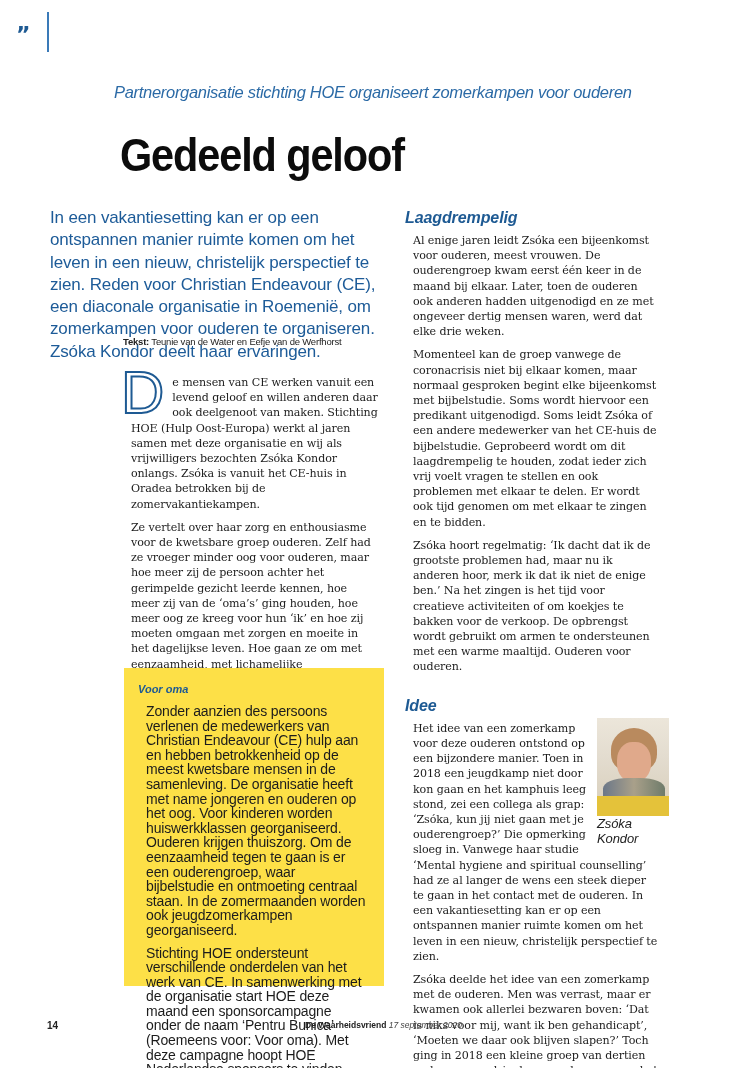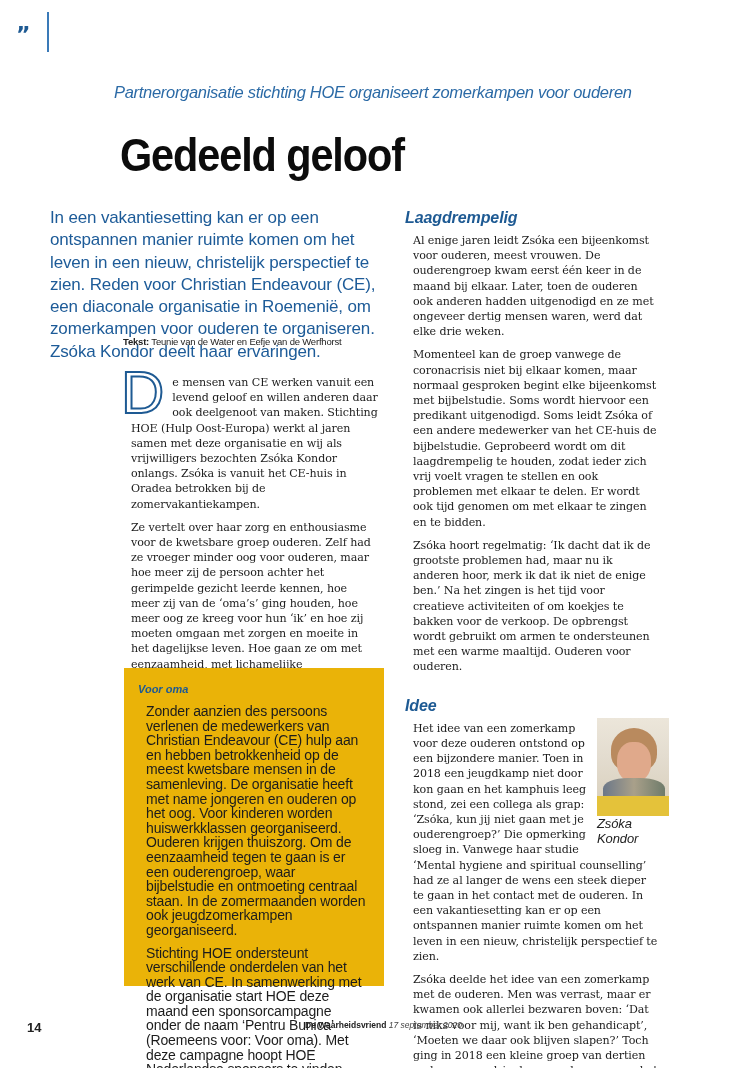--- a/index.html
+++ b/index.html
@@ -8,34 +8,34 @@
   .quote-mark { left:16px; top:24px; font-family:"DejaVu Sans", sans-serif; font-weight:bold; font-size:22px; color:#1e5a93; line-height:1; }
   .quote-bar { left:47px; top:12px; width:2px; height:40px; background:#3a7ab8; }
   .kicker { left:114px; top:83px; font-family:"Liberation Sans", sans-serif; font-style:italic; font-size:16.5px; color:#2b6aa6; letter-spacing:-0.3px; }
   .title { left:120px; top:128px; font-family:"Liberation Sans", sans-serif; font-weight:bold; font-size:46px; color:#0c0c0c; letter-spacing:-1.2px; transform:scaleX(0.9); transform-origin:left; }
   .lead { left:50px; top:207px; width:345px; font-family:"Liberation Sans", sans-serif; font-weight:normal; font-size:17px; line-height:22.3px; color:#1d5b98; letter-spacing:-0.15px; }
   .byline { left:123px; top:336px; font-family:"Liberation Sans", sans-serif; font-size:9.5px; color:#222; letter-spacing:-0.2px; }
   .byline b { font-weight:bold; }
   .body-text { font-size:11.1px; line-height:15.2px; color:#1c1c1c; letter-spacing:-0.1px; }
   .col-left { left:123px; top:367px; width:264px; }
   .dropcap { float:left; font-family:"Liberation Sans", sans-serif; font-size:60px; line-height:48px; color:#ffffff; -webkit-text-stroke:2px #1e5a93; margin:2px 8px 0 -2px; height:46px; }
-  .sidebar { left:124px; top:668px; width:260px; height:318px; background:#eab308; }
+  .sidebar { left:124px; top:668px; width:260px; height:318px; background:#fde047; }
   .sidebar-inner { position:absolute; left:14px; top:14px; width:236px; }
   .sidebar-head { font-family:"Liberation Sans", sans-serif; font-style:italic; font-weight:bold; font-size:11px; color:#1e5a93; line-height:14px; }
   .sidebar-text { font-family:"Liberation Sans", sans-serif; font-size:14px; line-height:14.6px; color:#1c1c1c; letter-spacing:-0.15px; }
   .col-right { left:405px; top:210px; width:262px; }
   .sec-head { font-family:"Liberation Sans", sans-serif; font-style:italic; font-weight:bold; font-size:16px; color:#1e5a93; line-height:15px; }
   .gap { height:15px; }
   .photo { float:right; width:72px; height:98px; margin:5px -2px 4px 8px; position:relative; background:linear-gradient(180deg,#ece6da 0%,#e3dccf 40%,#d7cdb9 100%); overflow:hidden; }
   .photo .hair { position:absolute; left:14px; top:10px; width:46px; height:44px; border-radius:50% 50% 40% 40%; background:#b98a5e; }
   .photo .face { position:absolute; left:20px; top:24px; width:34px; height:40px; border-radius:45%; background:#e0a98b; }
   .photo .scarf { position:absolute; left:6px; top:60px; width:62px; height:26px; border-radius:40% 40% 10% 10%; background:linear-gradient(90deg,#6b7788,#a9a08a,#6e7b6a); }
   .photo .coat { position:absolute; left:0; top:78px; width:72px; height:24px; background:#e4c23a; }
   .caption { clear:right; float:right; width:72px; margin:-4px -2px 0 8px; font-family:"Liberation Sans", sans-serif; font-style:italic; font-size:13px; color:#222; }
-  .page-num { left:27px; top:1020px; font-family:"Liberation Sans", sans-serif; font-weight:bold; font-size:13px; color:#222; }
+  .page-num { left:47px; top:1020px; font-family:"Liberation Sans", sans-serif; font-weight:bold; font-size:10px; color:#222; }
   .footer { left:305px; top:1020px; font-family:"Liberation Sans", sans-serif; font-size:8.5px; color:#222; }
   .footer b { font-weight:bold; }
   .footer i { font-style:italic; color:#444; }
   p { margin:8px; }
 </style>
 </head>
 <body>
 
 <div class="abs quote-mark">”</div>
 <div class="abs quote-bar"></div>

